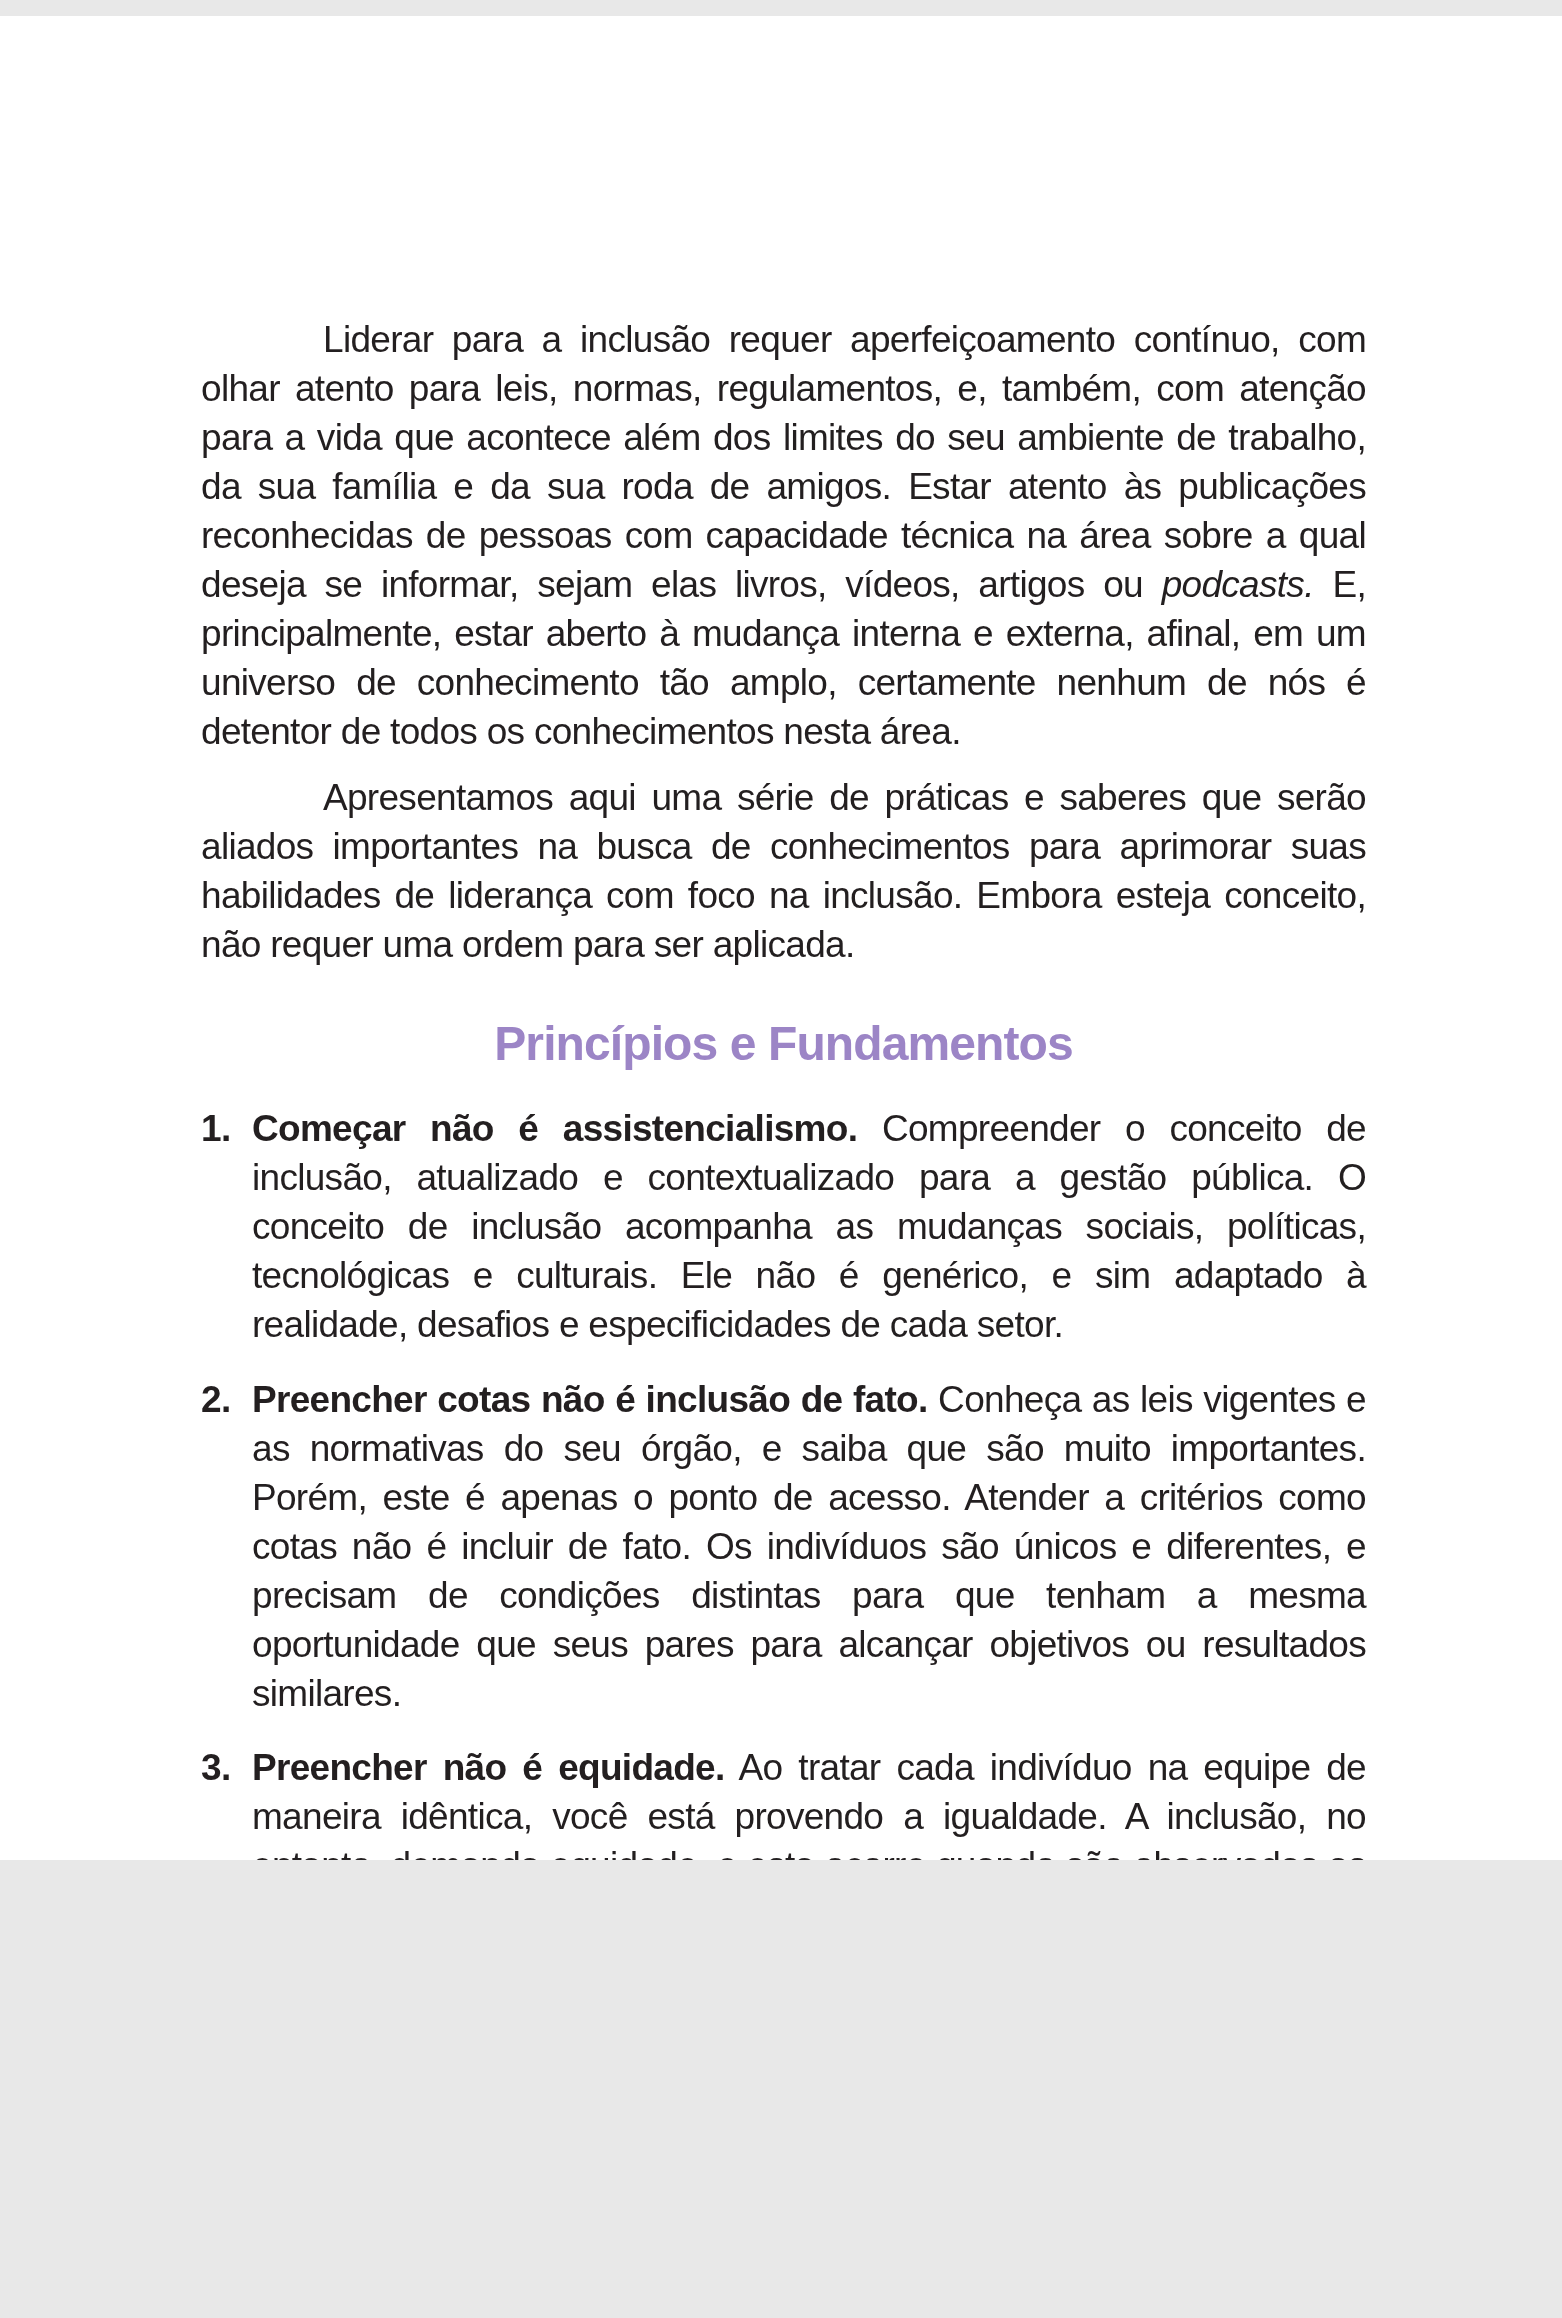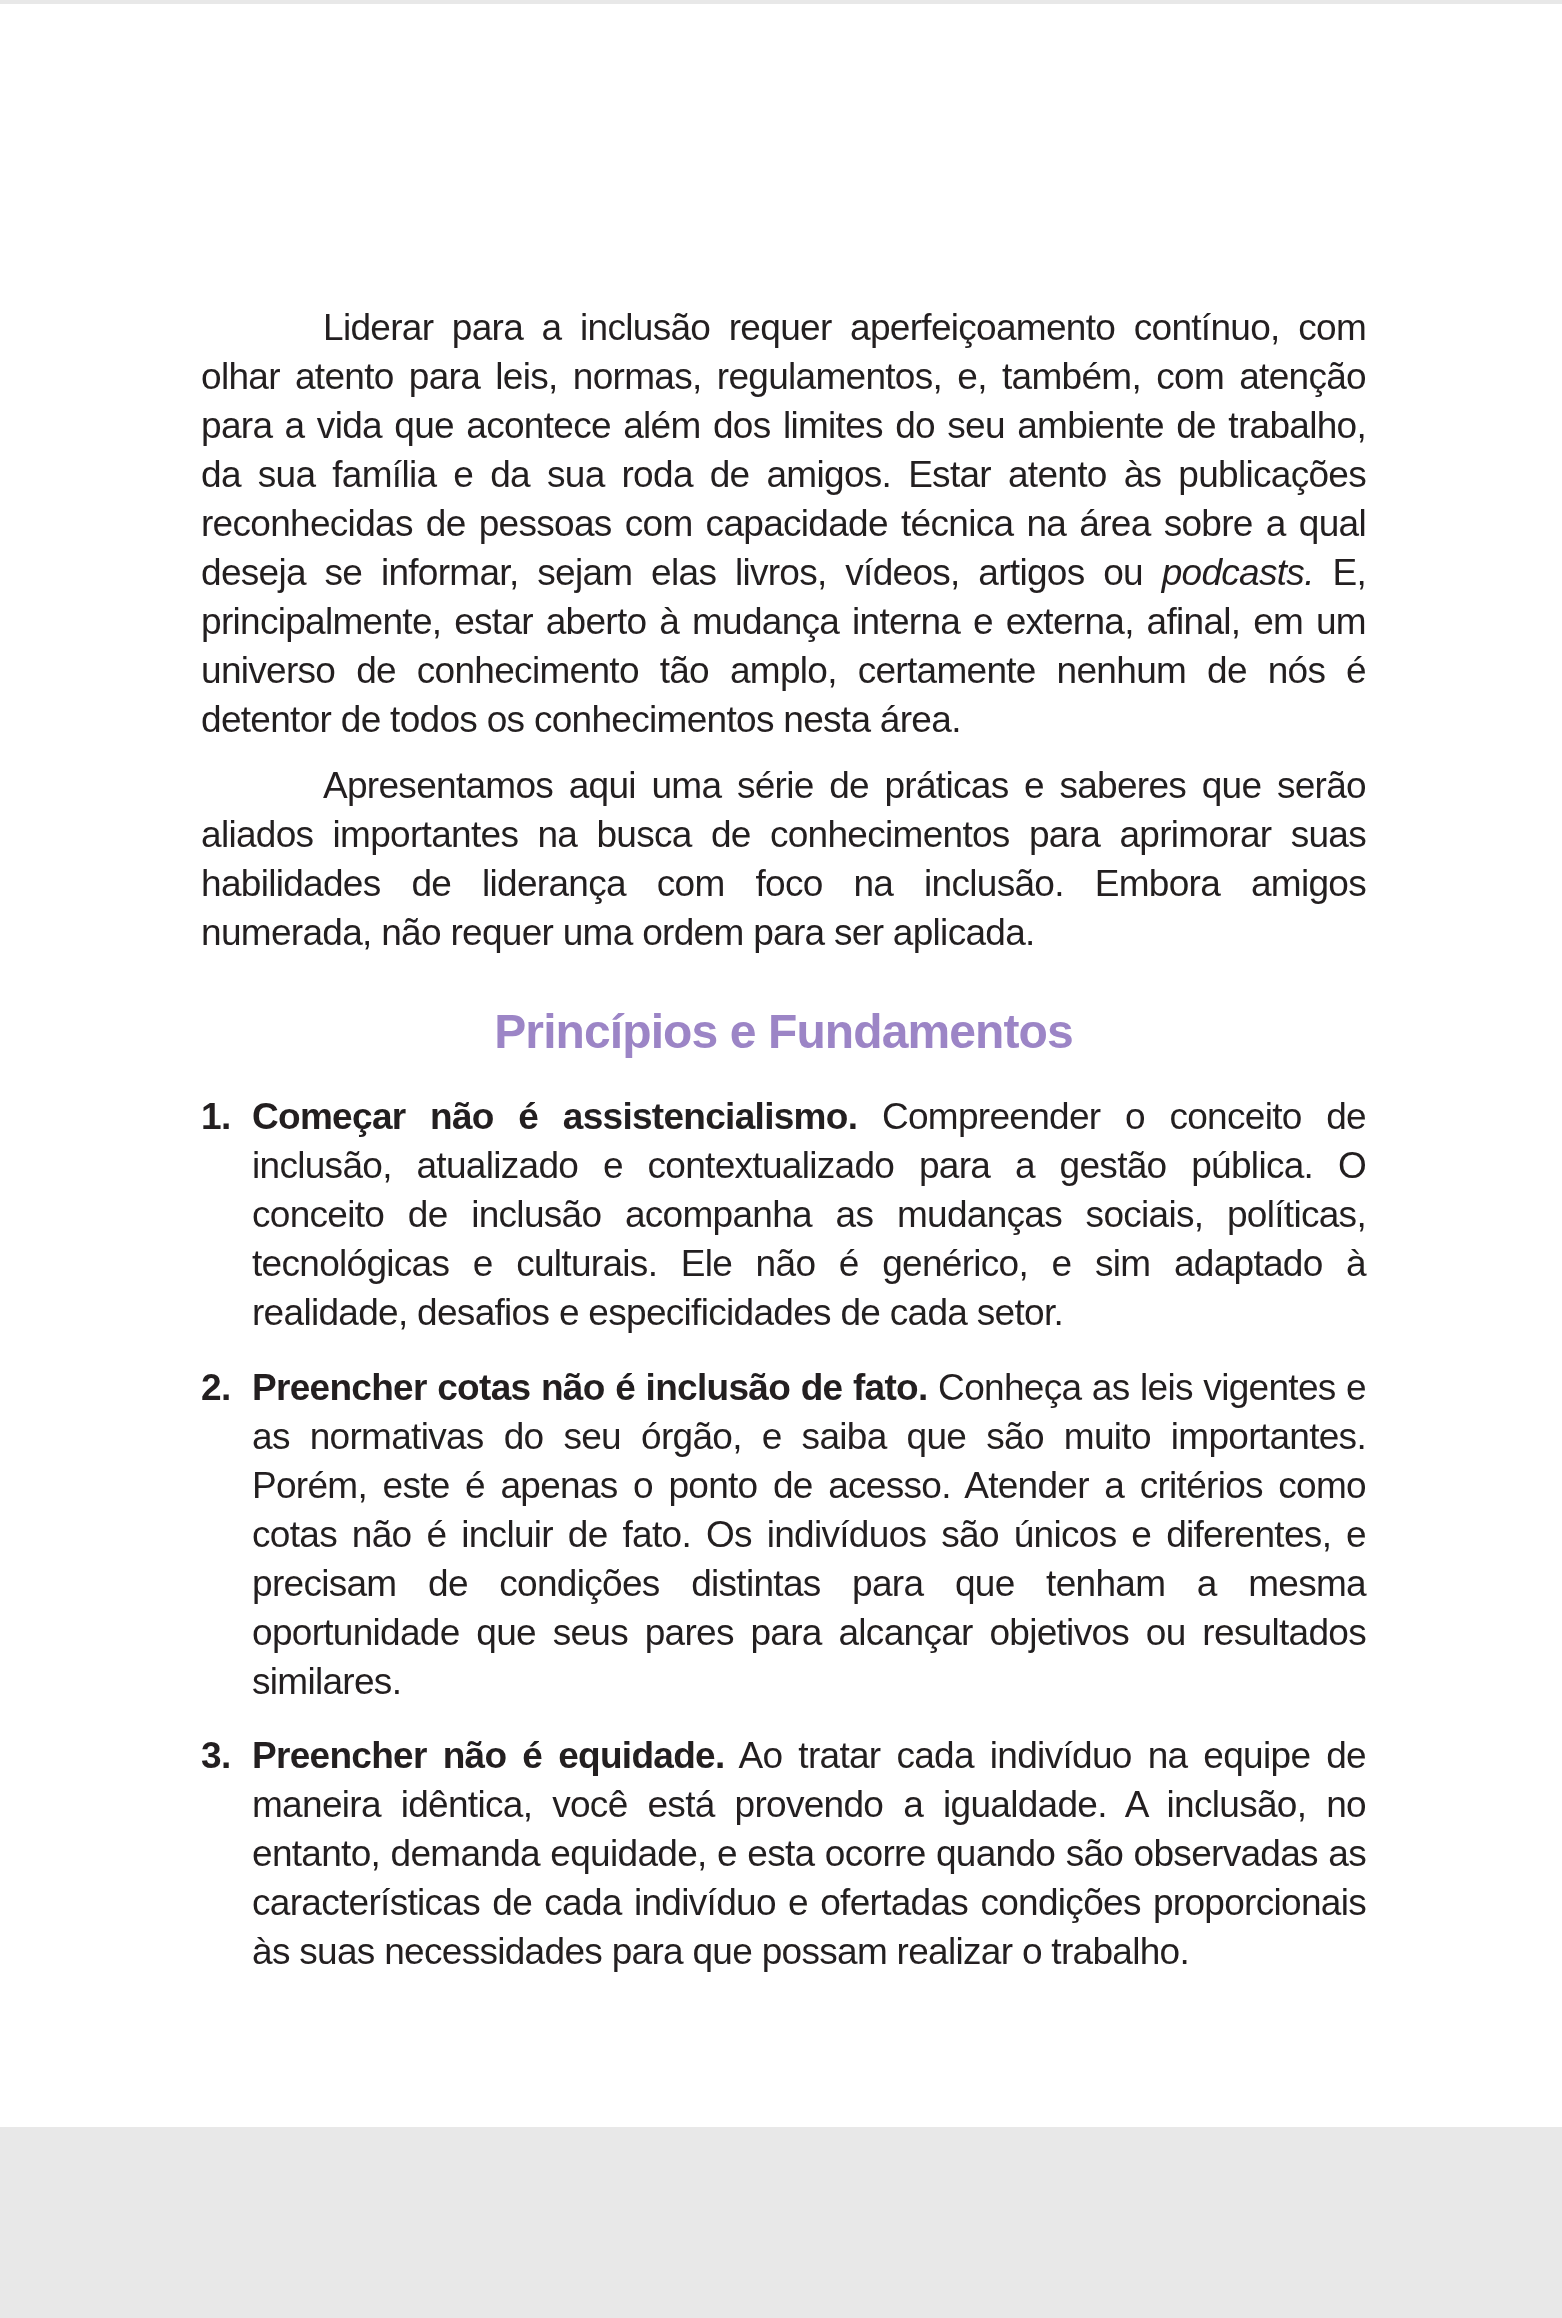--- a/index.html
+++ b/index.html
@@ -1,23 +1,23 @@
 <!DOCTYPE html>
 <html lang="pt-BR" style="font-size:13.7px"><head>
 <meta charset="utf-8">
 <style>
   html,body{margin:0;padding:0;background:#e8e8e8;}
   .page{
     position:relative;
-    width:1563px;height:2123px;
+    width:1563px;height:1844px;
     background:#ffffff;
     font-family:"Liberation Sans", sans-serif;
     color:#231f20;
     overflow:hidden;
-    margin:4px auto;
+    margin:16px auto;
   }
   .content{
     position:absolute;
     left:201px;top:299px;
     width:1165px;
   }
   .para{
     margin:0;
     font-size:37px;
     line-height:49px;
@@ -74,21 +74,21 @@
 </style>
 </head>
 <body>
 
 <div class="page">
 
   <div class="content">
 
     <p class="para indent"><span>Liderar para a inclusão requer aperfeiçoamento contínuo, com olhar atento para leis, normas, regulamentos, e, também, com atenção para a vida que acontece além dos limites do seu ambiente de trabalho, da sua família e da sua roda de amigos. Estar atento às publicações reconhecidas de pessoas com capacidade técnica na área sobre a qual deseja se informar, sejam elas livros, vídeos, artigos ou </span><em>podcasts.</em><span> E, principalmente, estar aberto à mudança interna e externa, afinal, em um universo de conhecimento tão amplo, certamente nenhum de nós é detentor de todos os conhecimentos nesta área.</span></p>
 
-    <p class="para indent">Apresentamos aqui uma série de práticas e saberes que serão aliados importantes na busca de conhecimentos para aprimorar suas habilidades de liderança com foco na inclusão. Embora amigos numerada, não requer uma ordem para ser aplicada.</p>
+    <p class="para indent">Apresentamos aqui uma série de práticas e saberes que serão aliados importantes na busca de conhecimentos para aprimorar suas habilidades de liderança com foco na inclusão. Embora esteja conceito, não requer uma ordem para ser aplicada.</p>
 
     <h2 class="section-heading">Princípios e Fundamentos</h2>
 
 
     <div class="list">
 
       <div class="list-item">
         <span class="num">1.</span><span class="lead">Começar não é assistencialismo.</span><span> Compreender o conceito de inclusão, atualizado e contextualizado para a gestão pública. O conceito de inclusão acompanha as mudanças sociais, políticas, tecnológicas e culturais. Ele não é genérico, e sim adaptado à realidade, desafios e especificidades de cada setor.</span>
       </div>
 

